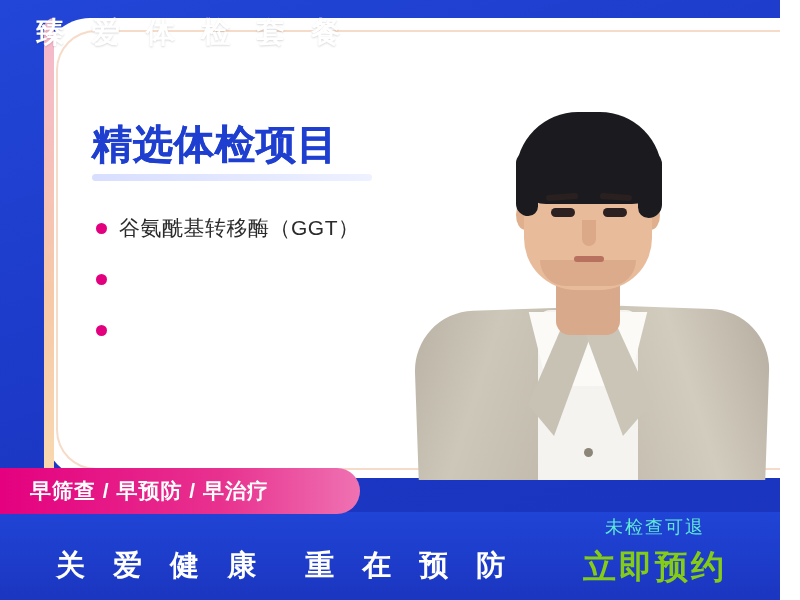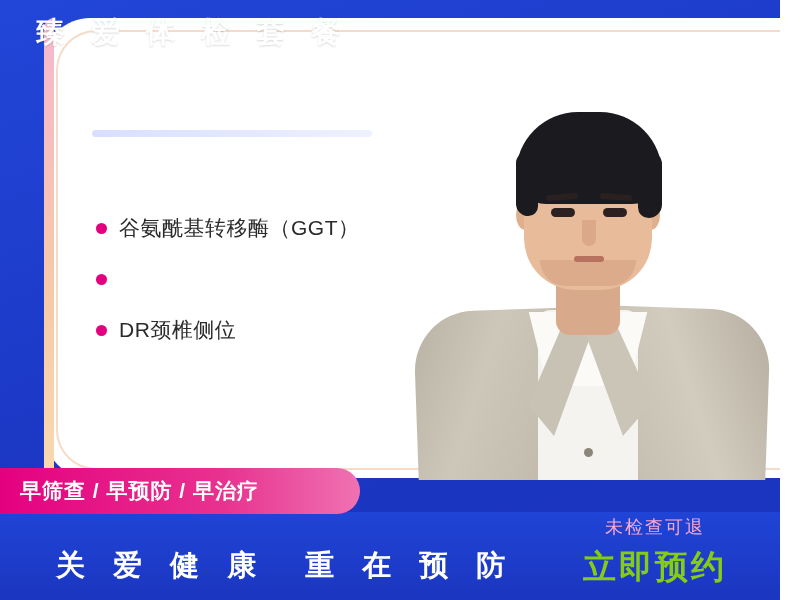--- a/index.html
+++ b/index.html
@@ -358,39 +358,39 @@
   .pink-ribbon {
     position: absolute;
     left: 0;
     bottom: 86px;
     width: 360px;
     height: 46px;
     background: linear-gradient(90deg, #e4007f 0%, #e8328f 62%, #ef72b2 100%);
     border-radius: 0 24px 24px 0;
     display: flex;
     align-items: center;
-    padding-left: 20px;
+    padding-left: 30px;
     box-sizing: border-box;
   }
   .pink-ribbon .txt {
     color: #ffffff;
     font-size: 21px;
     font-weight: bold;
     letter-spacing: 1px;
   }
   
   .cta {
     position: absolute;
     right: 22px;
     bottom: 10px;
     width: 206px;
     text-align: center;
   }
   .cta-sub {
-    color: #f9a8d4;
+    color: #5eead4;
     font-size: 18px;
     letter-spacing: 2px;
     margin-bottom: 6px;
   }
   .cta-main {
     color: #84cc16;
     font-size: 33px;
     font-weight: bold;
     letter-spacing: 3px;
   }
@@ -415,34 +415,34 @@
 
   <div class="card"></div>
   <div class="card-leftbar"></div>
   <div class="card-inner-line"></div>
 
   <div class="top-ribbon">
     <span class="txt">臻 爱 体 检 套 餐</span>
   </div>
 
   <div class="headline-wrap">
+    <div class="headline">精选体检项目</div>
     <div class="headline-underline"></div>
   </div>
 
   <div class="bullets">
     <div class="bullet-item">
       <span class="dot"></span>
       <span class="bullet-text">谷氨酰基转移酶（GGT）</span>
     </div>
     <div class="bullet-item">
       <span class="dot"></span>
     </div>
     <div class="bullet-item">
       <span class="dot"></span>
-      <span class="bullet-text">DR颈椎侧位</span>
     </div>
   </div>
 
   <div class="person">
     <div class="p-jacket-l"></div>
     <div class="p-jacket-r"></div>
     <div class="p-shirt"></div>
     <div class="p-collar-l"></div>
     <div class="p-collar-r"></div>
     <div class="p-lapel-l"></div>

